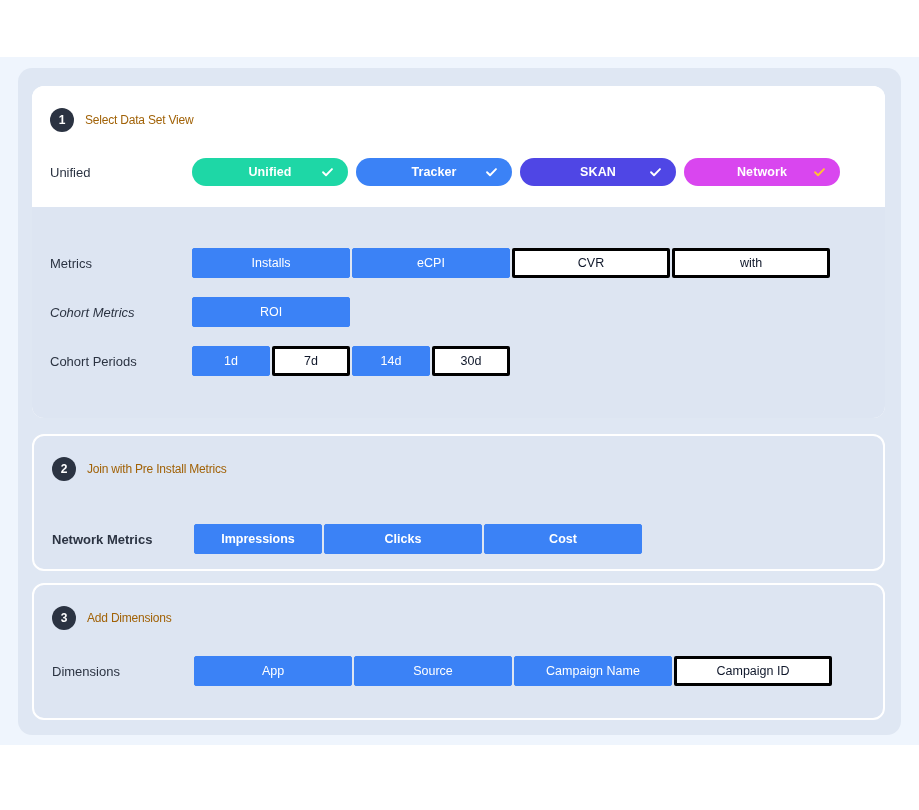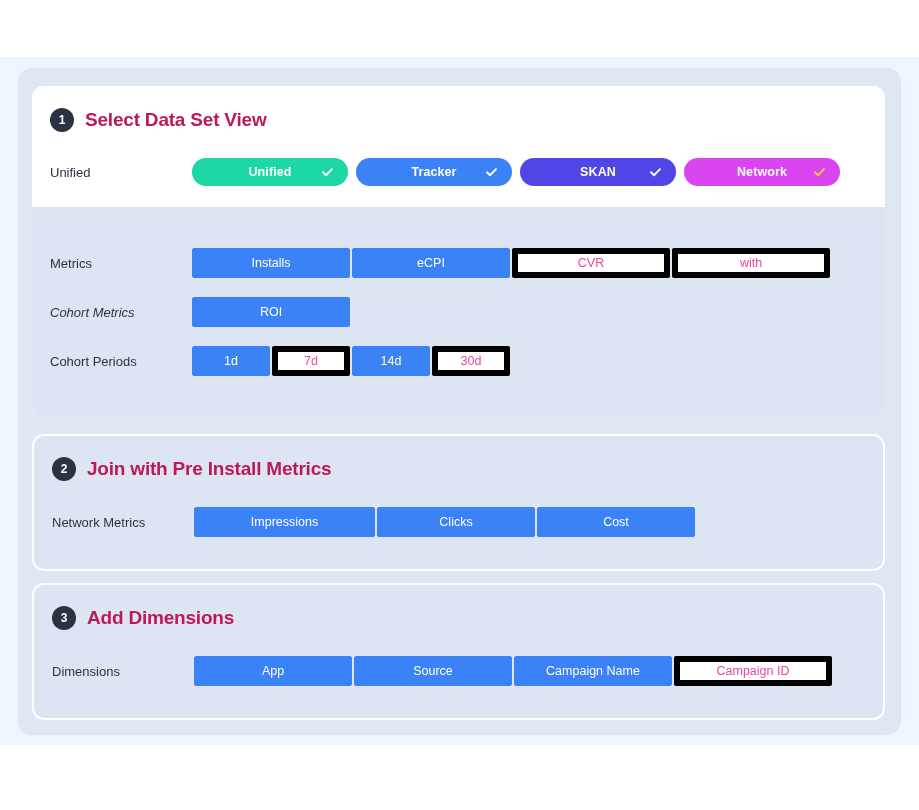--- a/index.html
+++ b/index.html
@@ -91,23 +91,23 @@
     color: #ffffff;
     font-size: 12px;
     font-weight: bold;
     display: flex;
     align-items: center;
     justify-content: center;
     line-height: 1;
     flex: none;
   }
   .sec-title {
-    font-size: 19px;
-    font-weight: bold;
-    color: #be185d;
+    font-size: 12px;
+    font-weight: normal;
+    color: #a16207;
     letter-spacing: -0.2px;
     white-space: nowrap;
   }
 
   
   .opt-row {
     position: absolute;
     display: flex;
     align-items: center;
   }
@@ -158,22 +158,22 @@
     border-radius: 2px;
     white-space: nowrap;
   }
   .btn.on {
     background: #3b82f6;
     color: #ffffff;
     border: 1px solid #3b82f6;
   }
   .btn.off {
     background: #ffffff;
-    color: #ec4899;
-    border: 6px solid #000000;
+    color: #0f172a;
+    border: 3px solid #000000;
   }
 </style>
 </head>
 <body>
 
 <div id="page">
 
   <div class="page-band"></div>
 
   <div class="builder-shell"></div>
@@ -253,24 +253,24 @@
 
     </div>
   </div>
 
   <div class="section-card section-two">
     <div class="sec-header" style="left:18px; top:21px;">
       <span class="sec-badge">2</span>
       <span class="sec-title">Join with Pre Install Metrics</span>
     </div>
 
-    <div class="opt-row" style="left:0; top:71px; width:853px; height:30px;">
+    <div class="opt-row" style="left:0; top:88px; width:853px; height:30px;font-weight:bold;">
       <span class="row-label" style="top:8px;">Network Metrics</span>
       <div class="row-controls">
-        <div class="btn on" style="width:181px;">Impressions</div>
+        <div class="btn on" style="width:128px;">Impressions</div>
         <div class="btn on" style="width:158px;">Clicks</div>
         <div class="btn on" style="width:158px;">Cost</div>
       </div>
     </div>
   </div>
 
   <div class="section-card section-three">
     <div class="sec-header" style="left:18px; top:21px;">
       <span class="sec-badge">3</span>
       <span class="sec-title">Add Dimensions</span>

